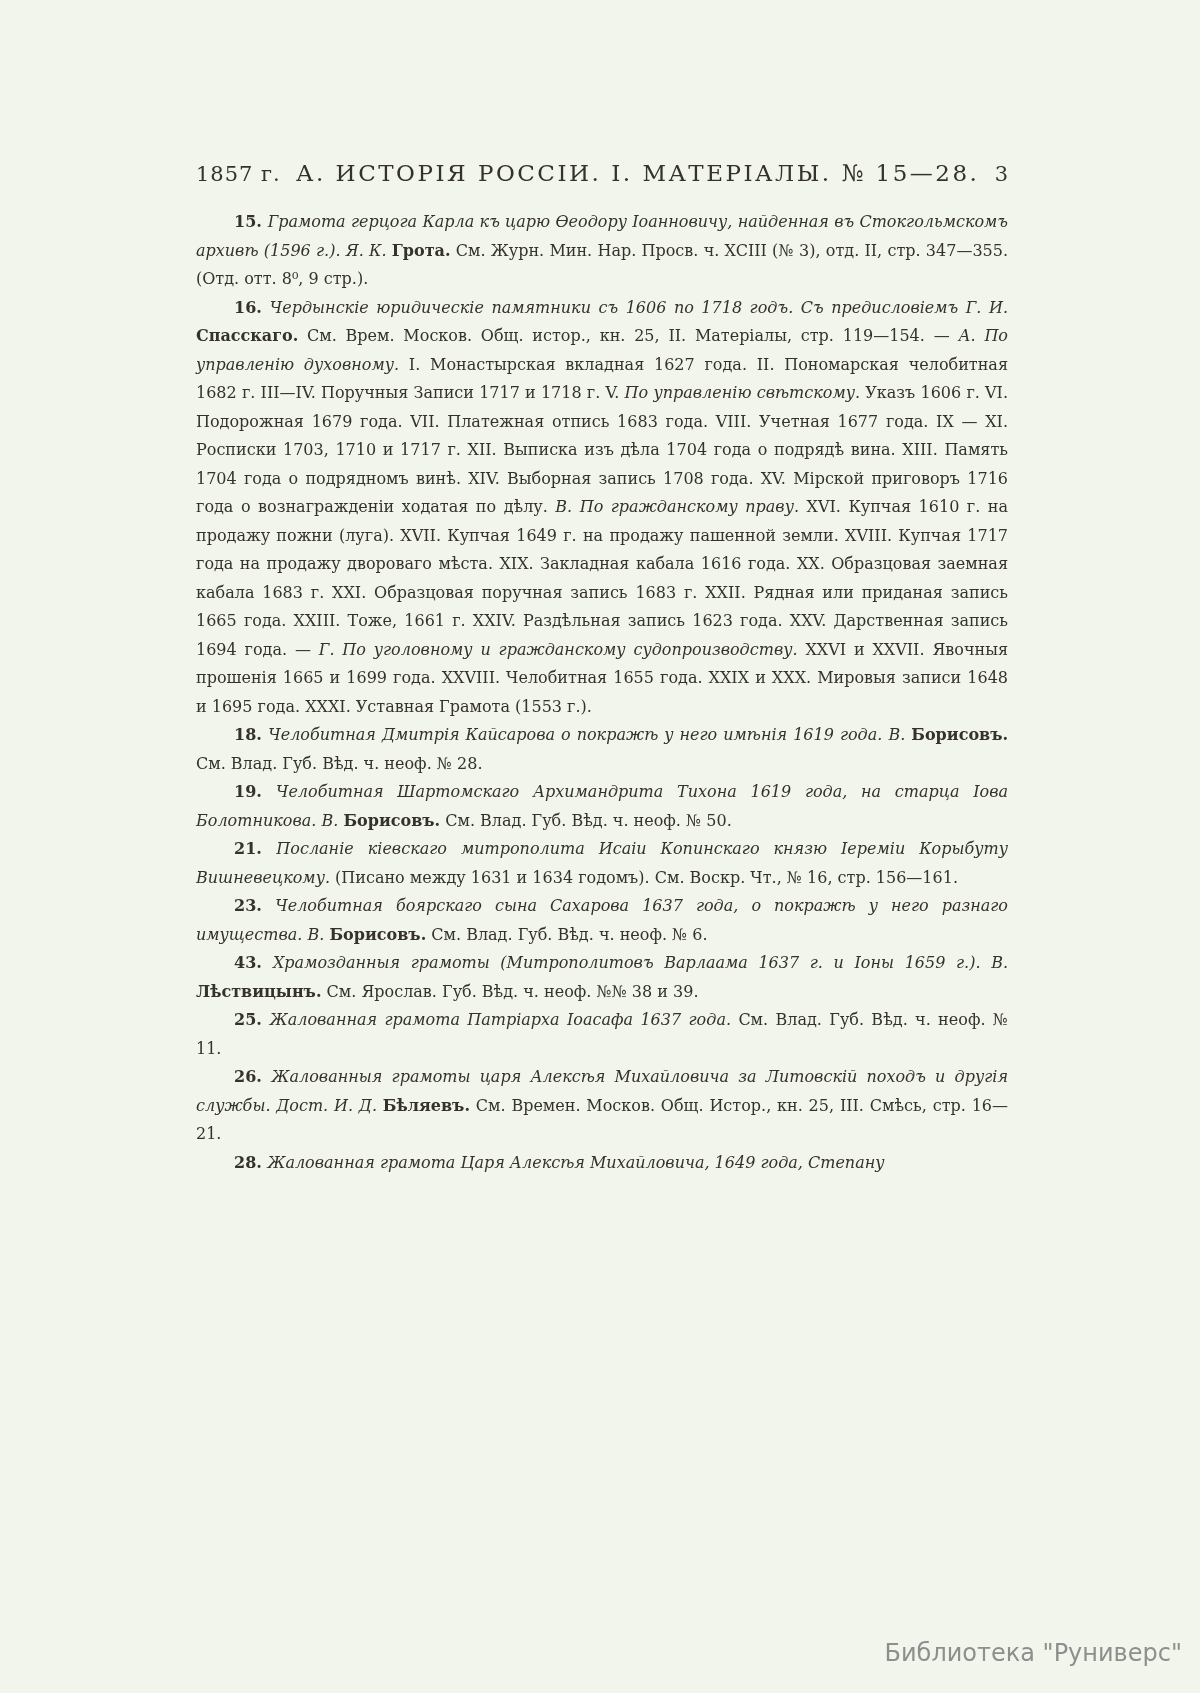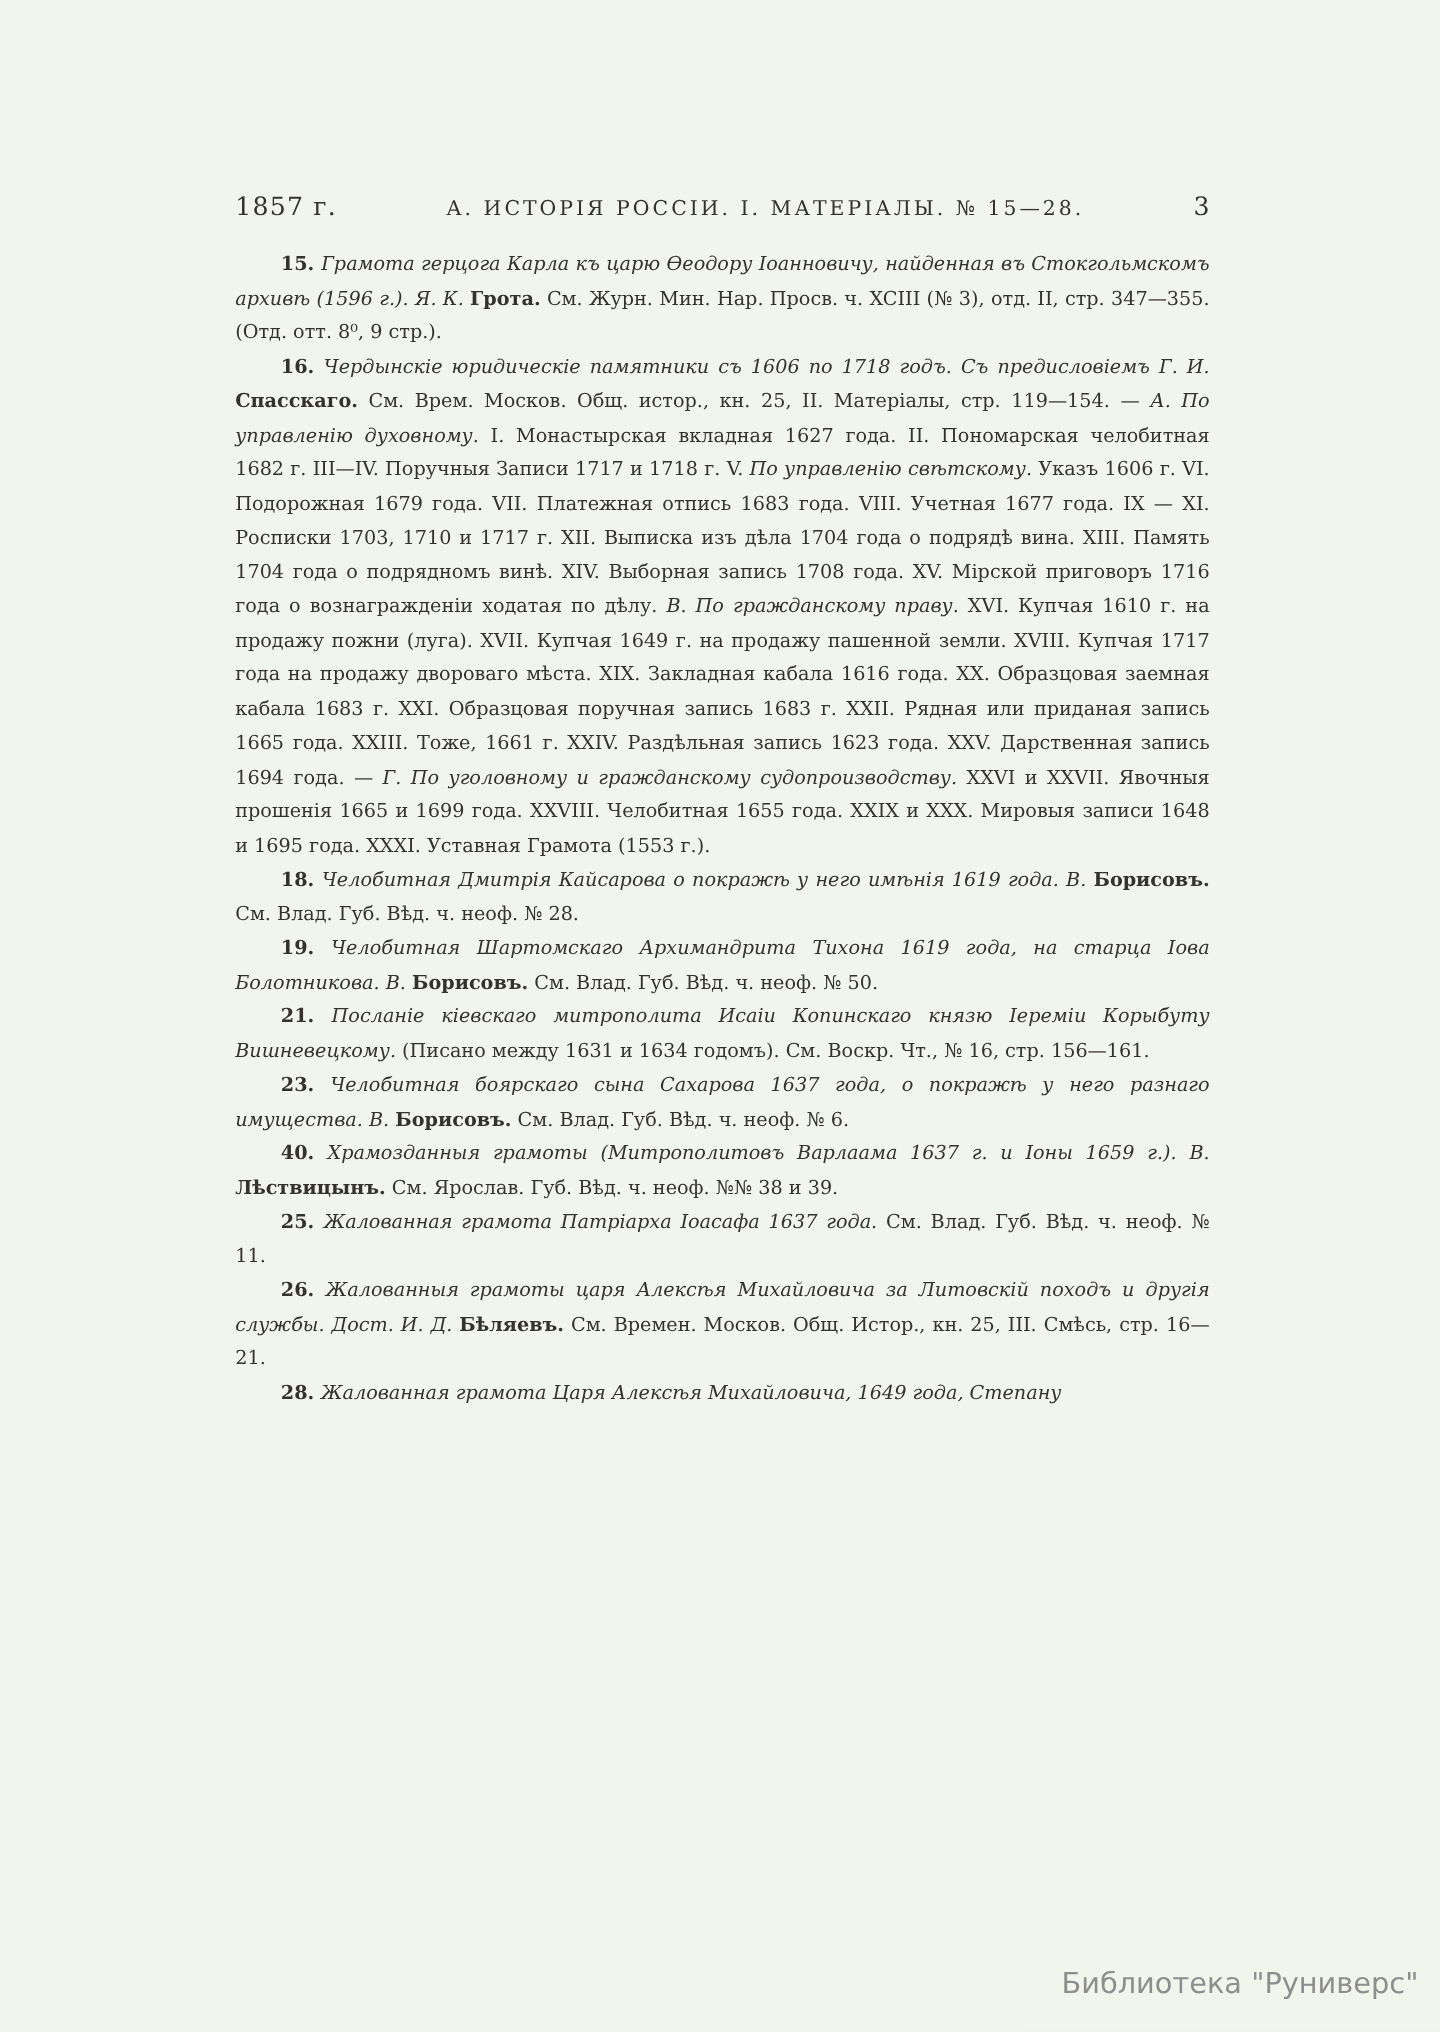--- a/index.html
+++ b/index.html
@@ -19,21 +19,21 @@
     top: 160px;
     width: 812px;
   }
   .header {
     display: flex;
     align-items: baseline;
     justify-content: space-between;
     margin-bottom: 22px;
   }
   .header-year { font-size: 21px; letter-spacing: 1px; }
-  .header-title { font-size: 17px; letter-spacing: 2.5px; }
+  .header-title { font-size: 23px; letter-spacing: 2.5px; }
   .header-page { font-size: 21px; }
   .entries p.entry {
     margin: 0;
     font-size: 16px;
     line-height: 28.5px;
     text-align: justify;
     text-indent: 38px;
   }
   .entry .num { font-weight: bold; }
   .entry .i  { font-style: italic; }
@@ -58,20 +58,20 @@
       <span class="header-title">А. ИСТОРІЯ РОССІИ. I. МАТЕРІАЛЫ. № 15—28.</span>
       <span class="header-page">3</span>
     </div>
     <div class="entries">
         <p class="entry"><span class="num">15. </span><span class="i">Грамота герцога Карла къ царю Ѳеодору Іоанновичу, найденная въ Стокгольмскомъ архивѣ (1596 г.). Я. К. </span><span class="b">Грота.</span><span class="n"> См. Журн. Мин. Нар. Просв. ч. XCIII (№ 3), отд. II, стр. 347—355. (Отд. отт. 8⁰, 9 стр.).</span></p>
         <p class="entry"><span class="num">16. </span><span class="i">Чердынскіе юридическіе памятники съ 1606 по 1718 годъ. Съ предисловіемъ Г. И. </span><span class="b">Спасскаго.</span><span class="n"> См. Врем. Москов. Общ. истор., кн. 25, II. Матеріалы, стр. 119—154. — </span><span class="i">А. По управленію духовному.</span><span class="n"> I. Монастырская вкладная 1627 года. II. Пономарская челобитная 1682 г. III—IV. Поручныя Записи 1717 и 1718 г. V. </span><span class="i">По управленію свѣтскому.</span><span class="n"> Указъ 1606 г. VI. Подорожная 1679 года. VII. Платежная отпись 1683 года. VIII. Учетная 1677 года. IX — XI. Росписки 1703, 1710 и 1717 г. XII. Выписка изъ дѣла 1704 года о подрядѣ вина. XIII. Память 1704 года о подрядномъ винѣ. XIV. Выборная запись 1708 года. XV. Мірской приговоръ 1716 года о вознагражденіи ходатая по дѣлу. </span><span class="i">В. По гражданскому праву.</span><span class="n"> XVI. Купчая 1610 г. на продажу пожни (луга). XVII. Купчая 1649 г. на продажу пашенной земли. XVIII. Купчая 1717 года на продажу двороваго мѣста. XIX. Закладная кабала 1616 года. XX. Образцовая заемная кабала 1683 г. XXI. Образцовая поручная запись 1683 г. XXII. Рядная или приданая запись 1665 года. XXIII. Тоже, 1661 г. XXIV. Раздѣльная запись 1623 года. XXV. Дарственная запись 1694 года. — </span><span class="i">Г. По уголовному и гражданскому судопроизводству.</span><span class="n"> XXVI и XXVII. Явочныя прошенія 1665 и 1699 года. XXVIII. Челобитная 1655 года. XXIX и XXX. Мировыя записи 1648 и 1695 года. XXXI. Уставная Грамота (1553 г.).</span></p>
         <p class="entry"><span class="num">18. </span><span class="i">Челобитная Дмитрія Кайсарова о покражѣ у него имѣнія 1619 года. В. </span><span class="b">Борисовъ.</span><span class="n"> См. Влад. Губ. Вѣд. ч. неоф. № 28.</span></p>
         <p class="entry"><span class="num">19. </span><span class="i">Челобитная Шартомскаго Архимандрита Тихона 1619 года, на старца Іова Болотникова. В. </span><span class="b">Борисовъ.</span><span class="n"> См. Влад. Губ. Вѣд. ч. неоф. № 50.</span></p>
         <p class="entry"><span class="num">21. </span><span class="i">Посланіе кіевскаго митрополита Исаіи Копинскаго князю Іереміи Корыбуту Вишневецкому.</span><span class="n"> (Писано между 1631 и 1634 годомъ). См. Воскр. Чт., № 16, стр. 156—161.</span></p>
         <p class="entry"><span class="num">23. </span><span class="i">Челобитная боярскаго сына Сахарова 1637 года, о покражѣ у него разнаго имущества. В. </span><span class="b">Борисовъ.</span><span class="n"> См. Влад. Губ. Вѣд. ч. неоф. № 6.</span></p>
-        <p class="entry"><span class="num">40. </span><span class="i">Храмозданныя грамоты (Митрополитовъ Варлаама 1637 г. и Іоны 1659 г.). В. </span><span class="b">Лѣствицынъ.</span><span class="n"> См. Ярослав. Губ. Вѣд. ч. неоф. №№ 38 и 39.</span></p>
+        <p class="entry"><span class="num">43. </span><span class="i">Храмозданныя грамоты (Митрополитовъ Варлаама 1637 г. и Іоны 1659 г.). В. </span><span class="b">Лѣствицынъ.</span><span class="n"> См. Ярослав. Губ. Вѣд. ч. неоф. №№ 38 и 39.</span></p>
         <p class="entry"><span class="num">25. </span><span class="i">Жалованная грамота Патріарха Іоасафа 1637 года.</span><span class="n"> См. Влад. Губ. Вѣд. ч. неоф. № 11.</span></p>
         <p class="entry"><span class="num">26. </span><span class="i">Жалованныя грамоты царя Алексѣя Михайловича за Литовскій походъ и другія службы. Дост. И. Д. </span><span class="b">Бѣляевъ.</span><span class="n"> См. Времен. Москов. Общ. Истор., кн. 25, III. Смѣсь, стр. 16—21.</span></p>
         <p class="entry"><span class="num">28. </span><span class="i">Жалованная грамота Царя Алексѣя Михайловича, 1649 года, Степану</span></p>
       </div>
   </div>
   <div class="watermark">Библиотека "Руниверс"</div>
 </div>
 
 </body></html>

